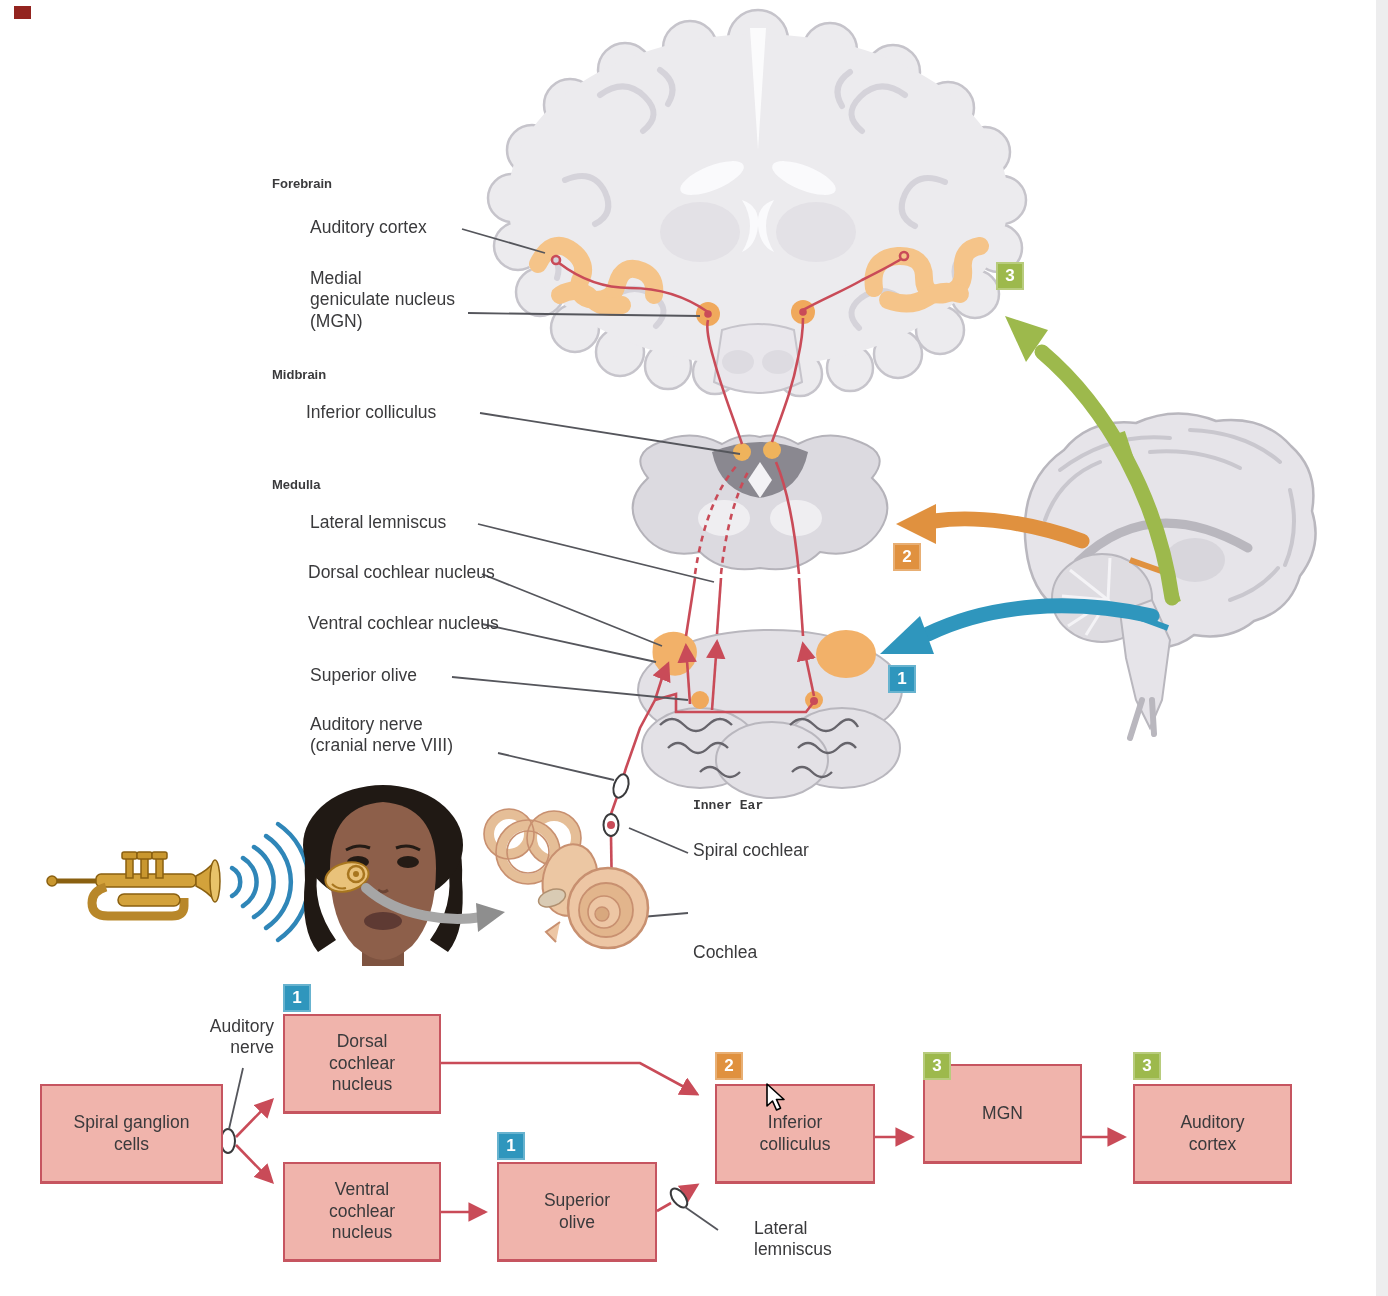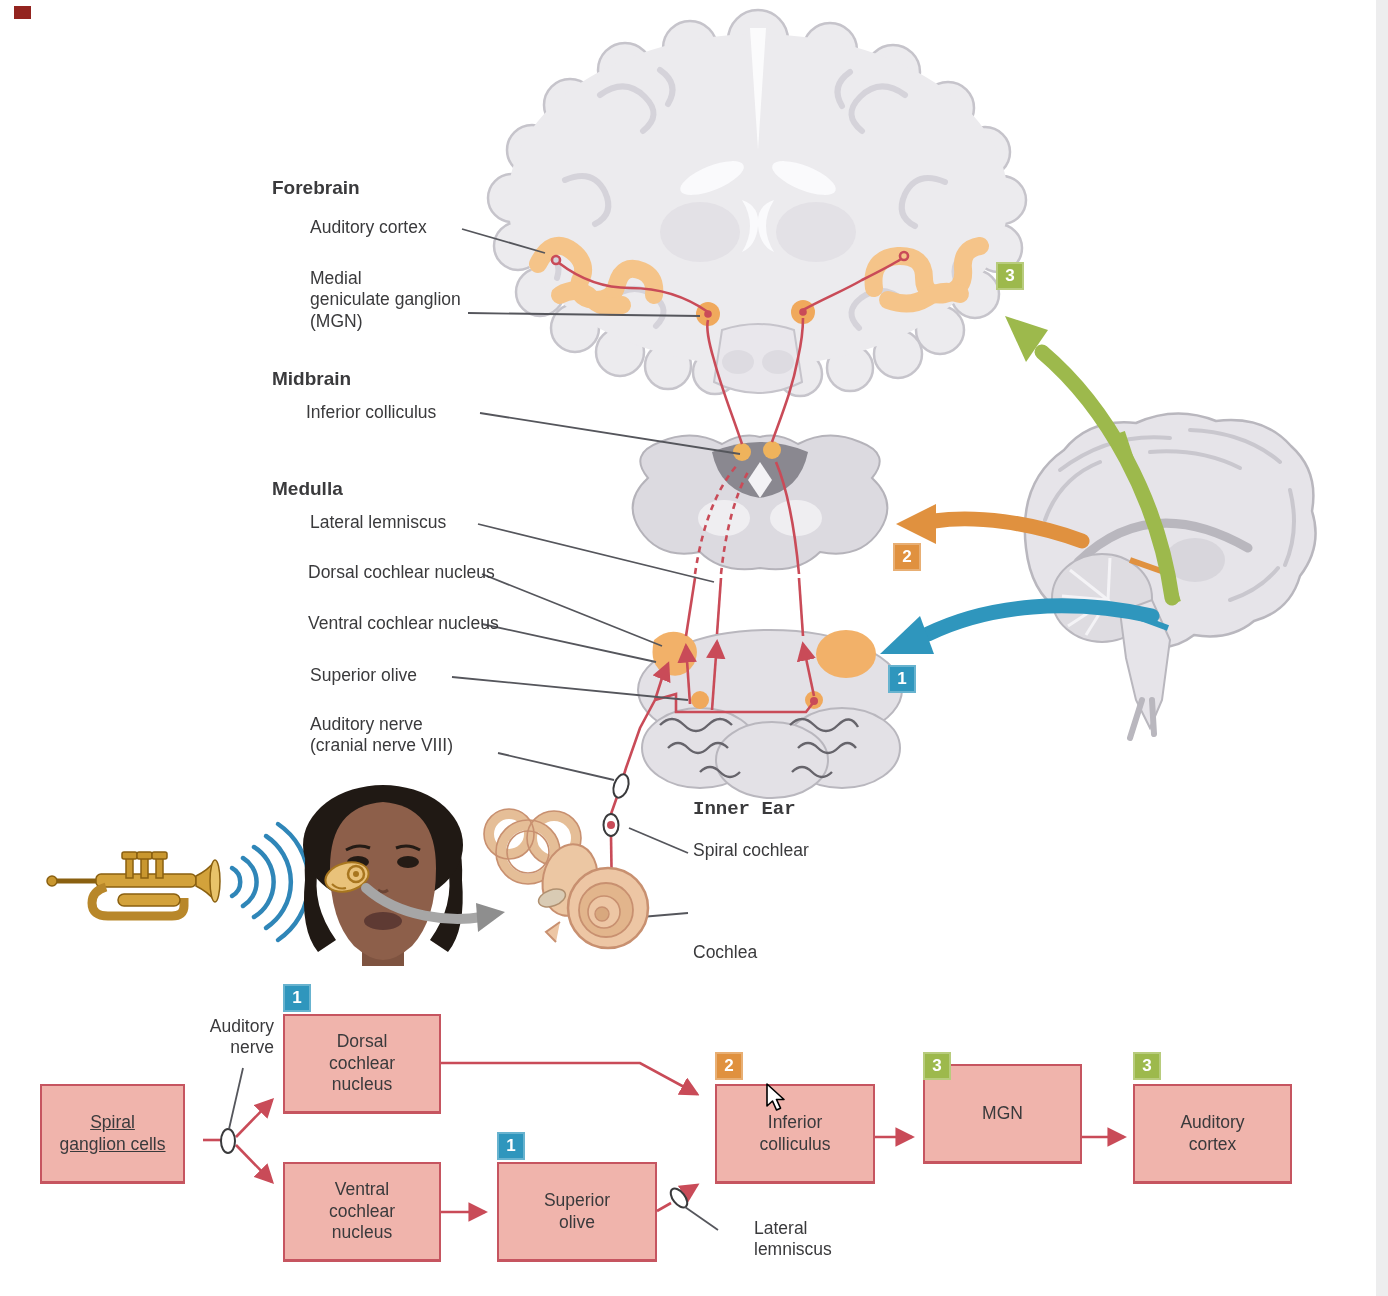--- a/index.html
+++ b/index.html
@@ -6,21 +6,21 @@
     --pathway-red:#C94B58; --box-fill:#F0B4AC; --box-border:#C65560;
     --badge-blue:#2F96BD; --badge-orange:#E0913F; --badge-green:#9DB94C;
     --highlight-orange:#F5C489; --wave-blue:#2F86B8; --leader-gray:#55565C;
     --text-dark:#3A3A3C; --brain-gray:#ECEBEE; --brain-line:#C6C4CB;
   }
   html,body{margin:0;padding:0;background:#fff;}
   #canvas{position:relative;width:1388px;height:1296px;background:#fff;overflow:hidden;
           font-family:"Liberation Sans", sans-serif;color:var(--text-dark);}
   #art{position:absolute;left:0;top:0;}
   .lbl{position:absolute;font-size:17.5px;line-height:1.22;white-space:pre-line;color:var(--text-dark);}
-  .lbl-b{font-weight:bold;font-size:19px;}
+  .lbl-b{font-weight:bold;font-size:13px;}
   .badge{position:absolute;width:28px;height:28px;display:flex;align-items:center;justify-content:center;
          color:#fff;font-weight:bold;font-size:17px;box-shadow:inset 0 0 0 2px rgba(255,255,255,.28);}
   .badge.blue{background:var(--badge-blue);}
   .badge.orange{background:var(--badge-orange);}
   .badge.green{background:var(--badge-green);}
   .fbox{position:absolute;background:var(--box-fill);border:2px solid var(--box-border);
         border-bottom-width:3px;display:flex;align-items:center;justify-content:center;
         text-align:center;font-size:17.5px;line-height:1.25;color:var(--text-dark);box-sizing:border-box;}
   .fbox .inner{padding:4px 14px;}
   .edge-strip{position:absolute;right:0;top:0;width:12px;height:100%;background:#ededee;}
@@ -321,21 +321,21 @@
     </g>
     <g stroke="var(--leader-gray)" stroke-width="1.8" fill="none">
       <path d="M243,1068 L229,1129"></path>
       <path d="M685,1207 L718,1230"></path>
     </g>
   </svg>
 
   <div class="lbl lbl-b" style="left:272px;top:176px;">Forebrain</div>
   <div class="lbl" style="left:310px;top:217px;">Auditory cortex</div>
   <div class="lbl" style="left:310px;top:268px;">Medial
-geniculate ganglion
+geniculate nucleus
 (MGN)</div>
   <div class="lbl lbl-b" style="left:272px;top:367px;">Midbrain</div>
   <div class="lbl" style="left:306px;top:402px;">Inferior colliculus</div>
   <div class="lbl lbl-b" style="left:272px;top:477px;">Medulla</div>
   <div class="lbl" style="left:310px;top:512px;">Lateral lemniscus</div>
   <div class="lbl" style="left:308px;top:562px;">Dorsal cochlear nucleus</div>
   <div class="lbl" style="left:308px;top:613px;">Ventral cochlear nucleus</div>
   <div class="lbl" style="left:310px;top:665px;">Superior olive</div>
   <div class="lbl" style="left:310px;top:714px;">Auditory nerve
 (cranial nerve VIII)</div>
@@ -345,21 +345,21 @@
 
   <div class="badge green" style="left:996px;top:262px;">3</div>
   <div class="badge orange" style="left:893px;top:543px;">2</div>
   <div class="badge blue" style="left:888px;top:665px;">1</div>
 
   <div class="lbl" style="left:166px;top:1016px;width:108px;text-align:right;">Auditory
 nerve</div>
   <div class="lbl" style="left:722px;top:1218px;margin-left:32px;">Lateral
 lemniscus</div>
 
-  <div class="fbox" style="left:40px;top:1084px;width:145px;height:100px;text-decoration:underline;">
+  <div class="fbox" style="left:40px;top:1084px;width:183px;height:100px;">
       <div class="inner">Spiral ganglion cells</div>
     </div>
   <div class="fbox" style="left:283px;top:1014px;width:158px;height:100px;">
       <div class="inner" style="padding:4px 28px;">Dorsal cochlear nucleus</div>
     </div>
   <div class="fbox" style="left:283px;top:1162px;width:158px;height:100px;">
       <div class="inner" style="padding:4px 28px;">Ventral cochlear nucleus</div>
     </div>
   <div class="fbox" style="left:497px;top:1162px;width:160px;height:100px;">
       <div class="inner" style="padding:4px 34px;">Superior olive</div>

